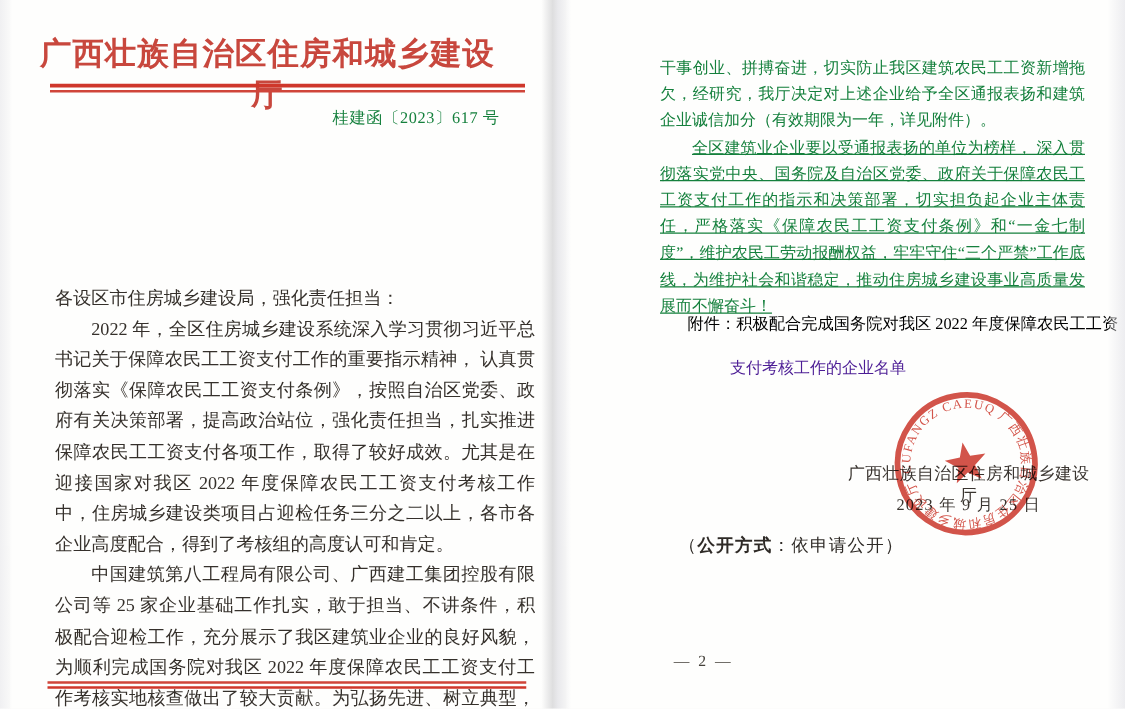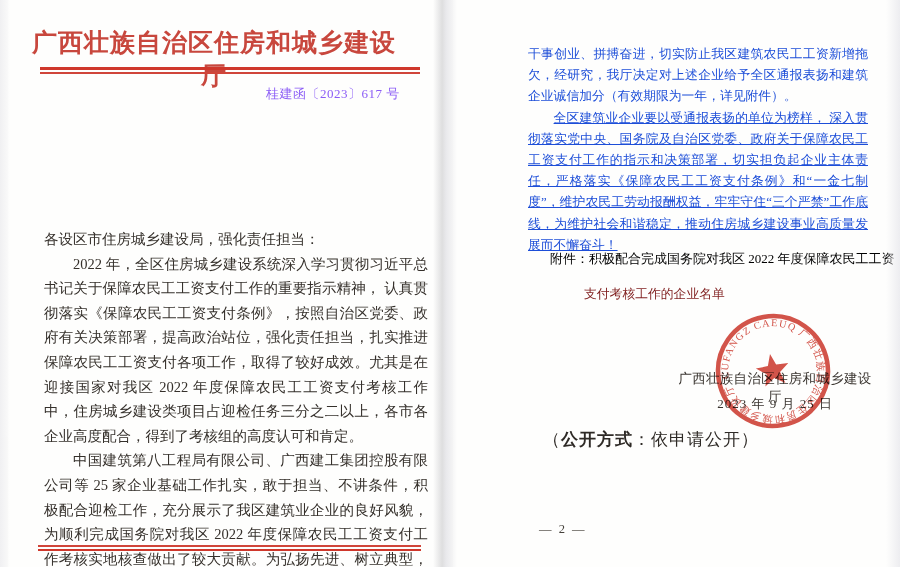--- a/index.html
+++ b/index.html
@@ -17,40 +17,40 @@
   .right-edge { position:absolute; top:0; left:886px; width:14px; height:567px;
             background:linear-gradient(90deg, rgba(255,255,255,0), #ededf0); pointer-events:none; }
   .left-edge { position:absolute; top:0; left:0; width:10px; height:567px;
             background:linear-gradient(270deg, rgba(255,255,255,0), #f0f0f2); pointer-events:none; }
 
   
   .letterhead { position:absolute; top:26px; left:24px; width:364px; text-align:center;
                 font-size:25px; font-weight:700; letter-spacing:1px; color:#c8473d; }
   .rule-a { position:absolute; top:67px; left:32px; width:380px; height:3px;  background:#cf372b; }
   .rule-b { position:absolute; top:72px; left:32px; width:380px; height:1.5px; background:#d0453a; }
-  .doc-no { position:absolute; top:85px; left:258px; font-size:13px; color:#8b5cf6; letter-spacing:0.5px; }
+  .doc-no { position:absolute; top:85px; left:258px; font-size:13px; color:#15803d; letter-spacing:0.5px; }
   .doc-title { position:absolute; top:137px; left:22px; width:392px; text-align:center;
                font-size:17.5px; font-weight:700; line-height:26.5px; color:#262220; }
   .body1 { position:absolute; top:227px; left:36px; width:384px; font-size:14.5px;
            line-height:24.6px; text-align:justify; color:#35302b; }
   .body1 p.indent { text-indent:2em; }
   .foot-a { position:absolute; top:545px; left:30px; width:383px; height:2px;   background:#d0453a; }
   .foot-b { position:absolute; top:549px; left:30px; width:383px; height:2.2px; background:#cf372b; }
 
   
   .body2 { position:absolute; top:44px; left:75px; width:340px; font-size:12.8px;
-           line-height:21.2px; text-align:justify; color:#1d4ed8; }
+           line-height:21.2px; text-align:justify; color:#15803d; }
   .body2 p.indent { text-indent:2em;text-decoration:underline; }
   .attach-1 { position:absolute; top:250px; left:97px;  font-size:13px; color:#000000; }
-  .attach-2 { position:absolute; top:286px; left:131px; font-size:12.8px; color:#7f1d1d; }
+  .attach-2 { position:absolute; top:286px; left:131px; font-size:12.8px; color:#4c1d95; }
   .issuer { position:absolute; top:370px; left:222px; width:200px; text-align:center;
             font-size:13.5px; color:#3a3530; letter-spacing:0.3px; }
   .issue-date { position:absolute; top:395px; left:222px; width:200px; text-align:center;
             font-size:13px; color:#3a3530; letter-spacing:1px; }
-  .disclosure { position:absolute; top:428px; left:90px; font-size:17px; color:#2e2a26; letter-spacing:1px; }
+  .disclosure { position:absolute; top:428px; left:90px; font-size:14px; color:#2e2a26; letter-spacing:1px; }
   .disclosure b { font-weight:700; }
   .page-no { position:absolute; top:522px; left:86px; font-size:12.5px; color:#44403a; letter-spacing:2px; }
 
   .seal { position:absolute; top:312px; left:261px; width:118px; height:118px;
           transform:rotate(-10deg); opacity:.92; mix-blend-mode:multiply; }
 </style>
 </head>
 <body>
 
 <div class="stage">

